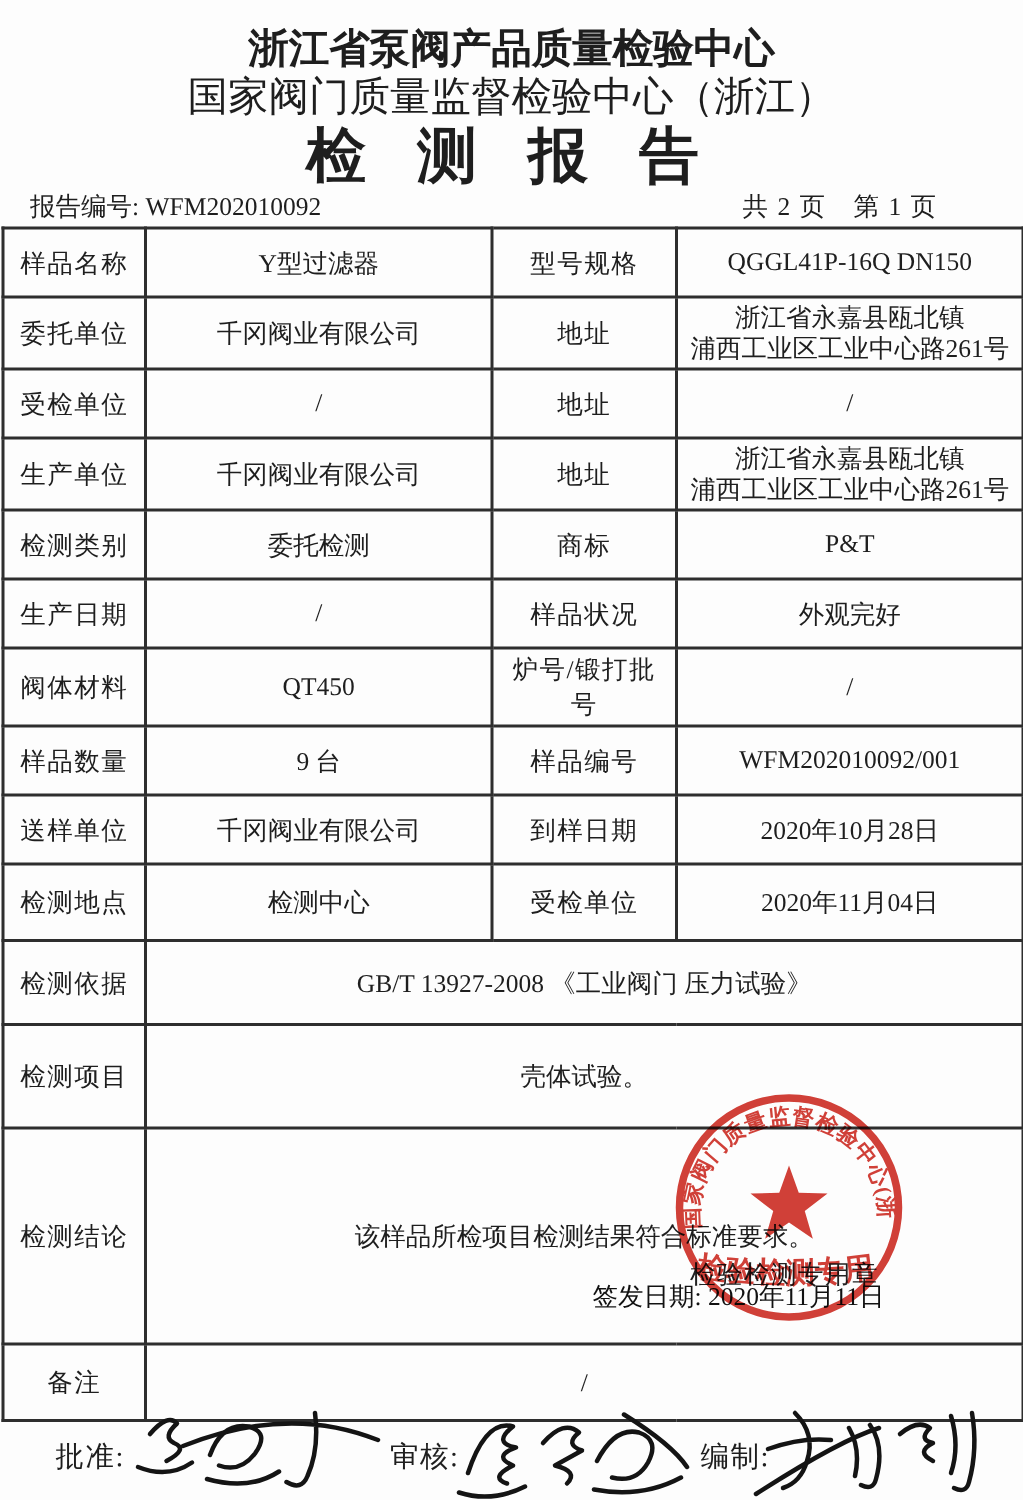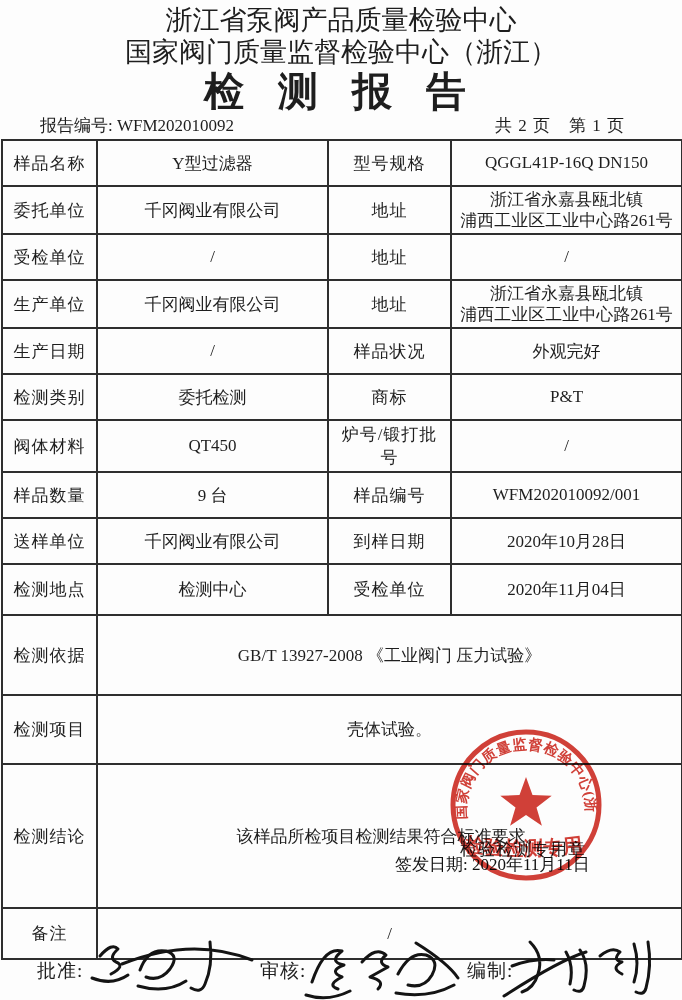--- a/index.html
+++ b/index.html
@@ -1,33 +1,33 @@
 <!DOCTYPE html>
 <html lang="zh"><head>
 <meta charset="utf-8">
 <style>
   * { box-sizing: border-box; margin: 0; padding: 0; }
   html,body { background:#ffffff; }
   body { width:682px; height:1000px; font-family:"Liberation Serif","DejaVu Serif",serif; color:#1e1e1e; }
   .page { position:relative; width:682px; height:1000px; background:#fdfdfd; overflow:hidden; }
 
   
-  .org1 { padding-top:4px; text-align:center; font-size:27px; font-weight:normal; line-height:32px; }
+  .org1 { padding-top:16px; text-align:center; font-size:27px; font-weight:bold; line-height:32px; }
   .org2 { text-align:center; font-size:27px; font-weight:normal; line-height:32px; }
   .rpt-title { margin-top:5px; text-align:center; font-size:40px; font-weight:bold; line-height:38px; letter-spacing:12px; }
-  .meta { margin-top:5px; display:flex; justify-content:space-between; align-items:flex-end; padding:0 57px 0 40px; font-size:17px; line-height:19px; }
+  .meta { margin-top:5px; display:flex; justify-content:space-between; align-items:flex-end; padding:0 57px 0 20px; font-size:17px; line-height:19px; }
   .meta .pages { letter-spacing:1px; }
 
   
   table.report { width:680px; margin:4px 0 0 1px; border-collapse:collapse; table-layout:fixed; }
   table.report td { border:2px solid #2e2e2e; font-size:17px; text-align:center; vertical-align:middle; padding:2px 4px; }
   td.lbl { letter-spacing:1px; }
   td.val { white-space:pre-line; }
   td.addr { font-size:16px; line-height:21px; }
-  tr.r46 { height:46px;margin-top:16px; } tr.r51 { height:51px; } tr.r64 { height:80px;padding-left:12px; }
+  tr.r46 { height:46px;margin-top:16px; } tr.r51 { height:51px; } tr.r64 { height:56px;padding-left:12px; }
   tr.r69 { height:69px; } tr.r144 { height:144px; }
   td.topleft { text-align:left; vertical-align:top; padding:16px 10px 4px 14px; }
   td.conclusion-cell { position:relative; text-align:left; vertical-align:top; padding:17px 10px 4px 14px; }
 
   
   .under-stamp-text { position:absolute; left:460px; top:838px; font-size:17px; letter-spacing:1px; color:#222; z-index:1; }
   .issue-line { position:absolute; left:395px; top:853px; font-size:17px; color:#111; z-index:1; }
   .stamp { position:absolute; left:447px; top:726px; width:158px; height:158px; z-index:2; mix-blend-mode:multiply; opacity:0.93; }
 
   
@@ -80,30 +80,30 @@
         <td class="val">/</td>
       </tr>
       <tr class="r46">
         <td class="lbl">生产单位</td>
         <td class="val">千冈阀业有限公司</td>
         <td class="lbl">地址</td>
         <td class="val addr">浙江省永嘉县瓯北镇
 浦西工业区工业中心路261号</td>
       </tr>
       <tr class="r46">
+        <td class="lbl">检测类别</td>
+        <td class="val">委托检测</td>
+        <td class="lbl">商标</td>
+        <td class="val">P&amp;T</td>
+      </tr>
+      <tr class="r46">
         <td class="lbl">生产日期</td>
         <td class="val">/</td>
         <td class="lbl">样品状况</td>
         <td class="val">外观完好</td>
-      </tr>
-      <tr class="r46">
-        <td class="lbl">检测类别</td>
-        <td class="val">委托检测</td>
-        <td class="lbl">商标</td>
-        <td class="val">P&amp;T</td>
       </tr>
       <tr class="r46">
         <td class="lbl">阀体材料</td>
         <td class="val">QT450</td>
         <td class="lbl">炉号/锻打批号</td>
         <td class="val">/</td>
       </tr>
       <tr class="r46">
         <td class="lbl">样品数量</td>
         <td class="val">9 台</td>

